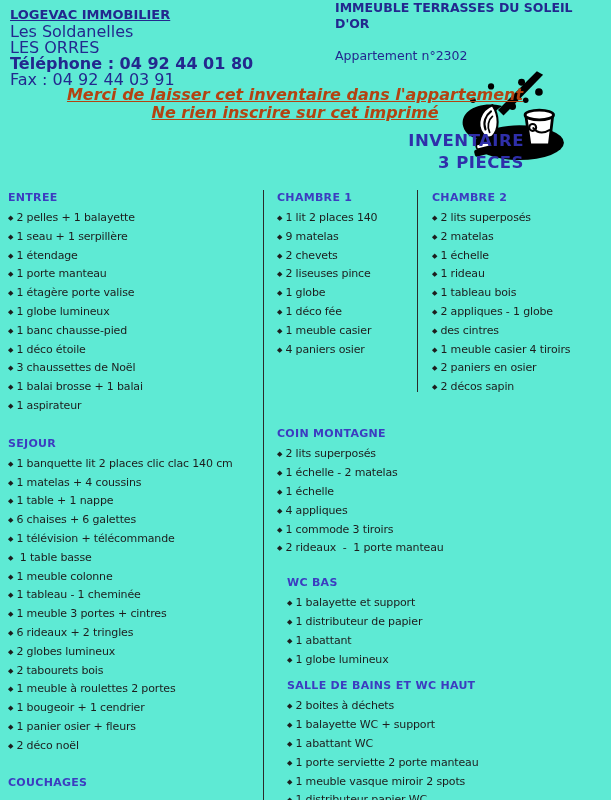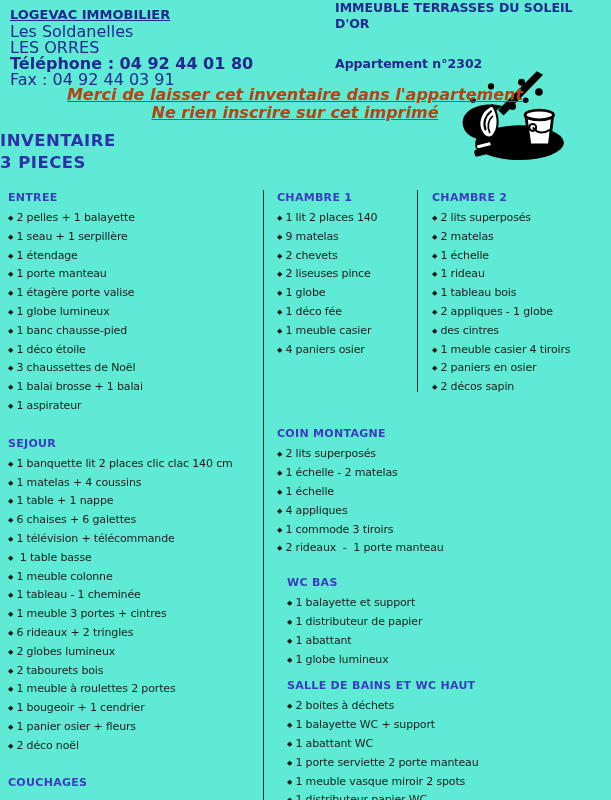--- a/index.html
+++ b/index.html
@@ -14,28 +14,28 @@
   }
 
   
   .agency { position:absolute; left:10px; top:6px; color:#23288e; }
   .agency-name { font-size:13px; font-weight:bold; text-decoration:underline; line-height:18px; }
   .agency-line { font-size:16px; line-height:16px; }
   .agency-phone { font-weight:bold; }
 
   .building { position:absolute; left:335px; top:0; color:#23288e; }
   .building-name { font-size:12.5px; font-weight:bold; line-height:16px; }
-  .building-apt  { font-size:12.5px; font-weight:bold; margin-top:24px; }
+  .building-apt  { font-size:12.5px; font-weight:normal; margin-top:16px; }
 
   .clipart { position:absolute; left:448px; top:52px; width:118px; height:130px; }
 
   .notice { position:absolute; left:0; top:86px; width:590px; text-align:center; color:#b34312; }
   .notice div { font-size:16px; font-style:italic; font-weight:bold; text-decoration:underline; line-height:18px; }
 
-  .doc-title { position:absolute; left:0; top:130px; width:524px; text-align:left; color:#2f2faa; }
+  .doc-title { position:absolute; left:0; top:130px; width:524px; text-align:right; color:#2f2faa; }
   .doc-title div { font-size:16.5px; font-weight:bold; line-height:22px; letter-spacing:0.5px; }
 
   
   .divider { position:absolute; width:1px; background:#2b2b2b; }
   .divider-1 { left:263px; top:190px; height:610px; }
   .divider-2 { left:417px; top:190px; height:202px; }
 
   .col { position:absolute; top:190px; }
   .col-1 { left:8px;   width:252px; }
   .col-2 { left:277px; width:225px; }

